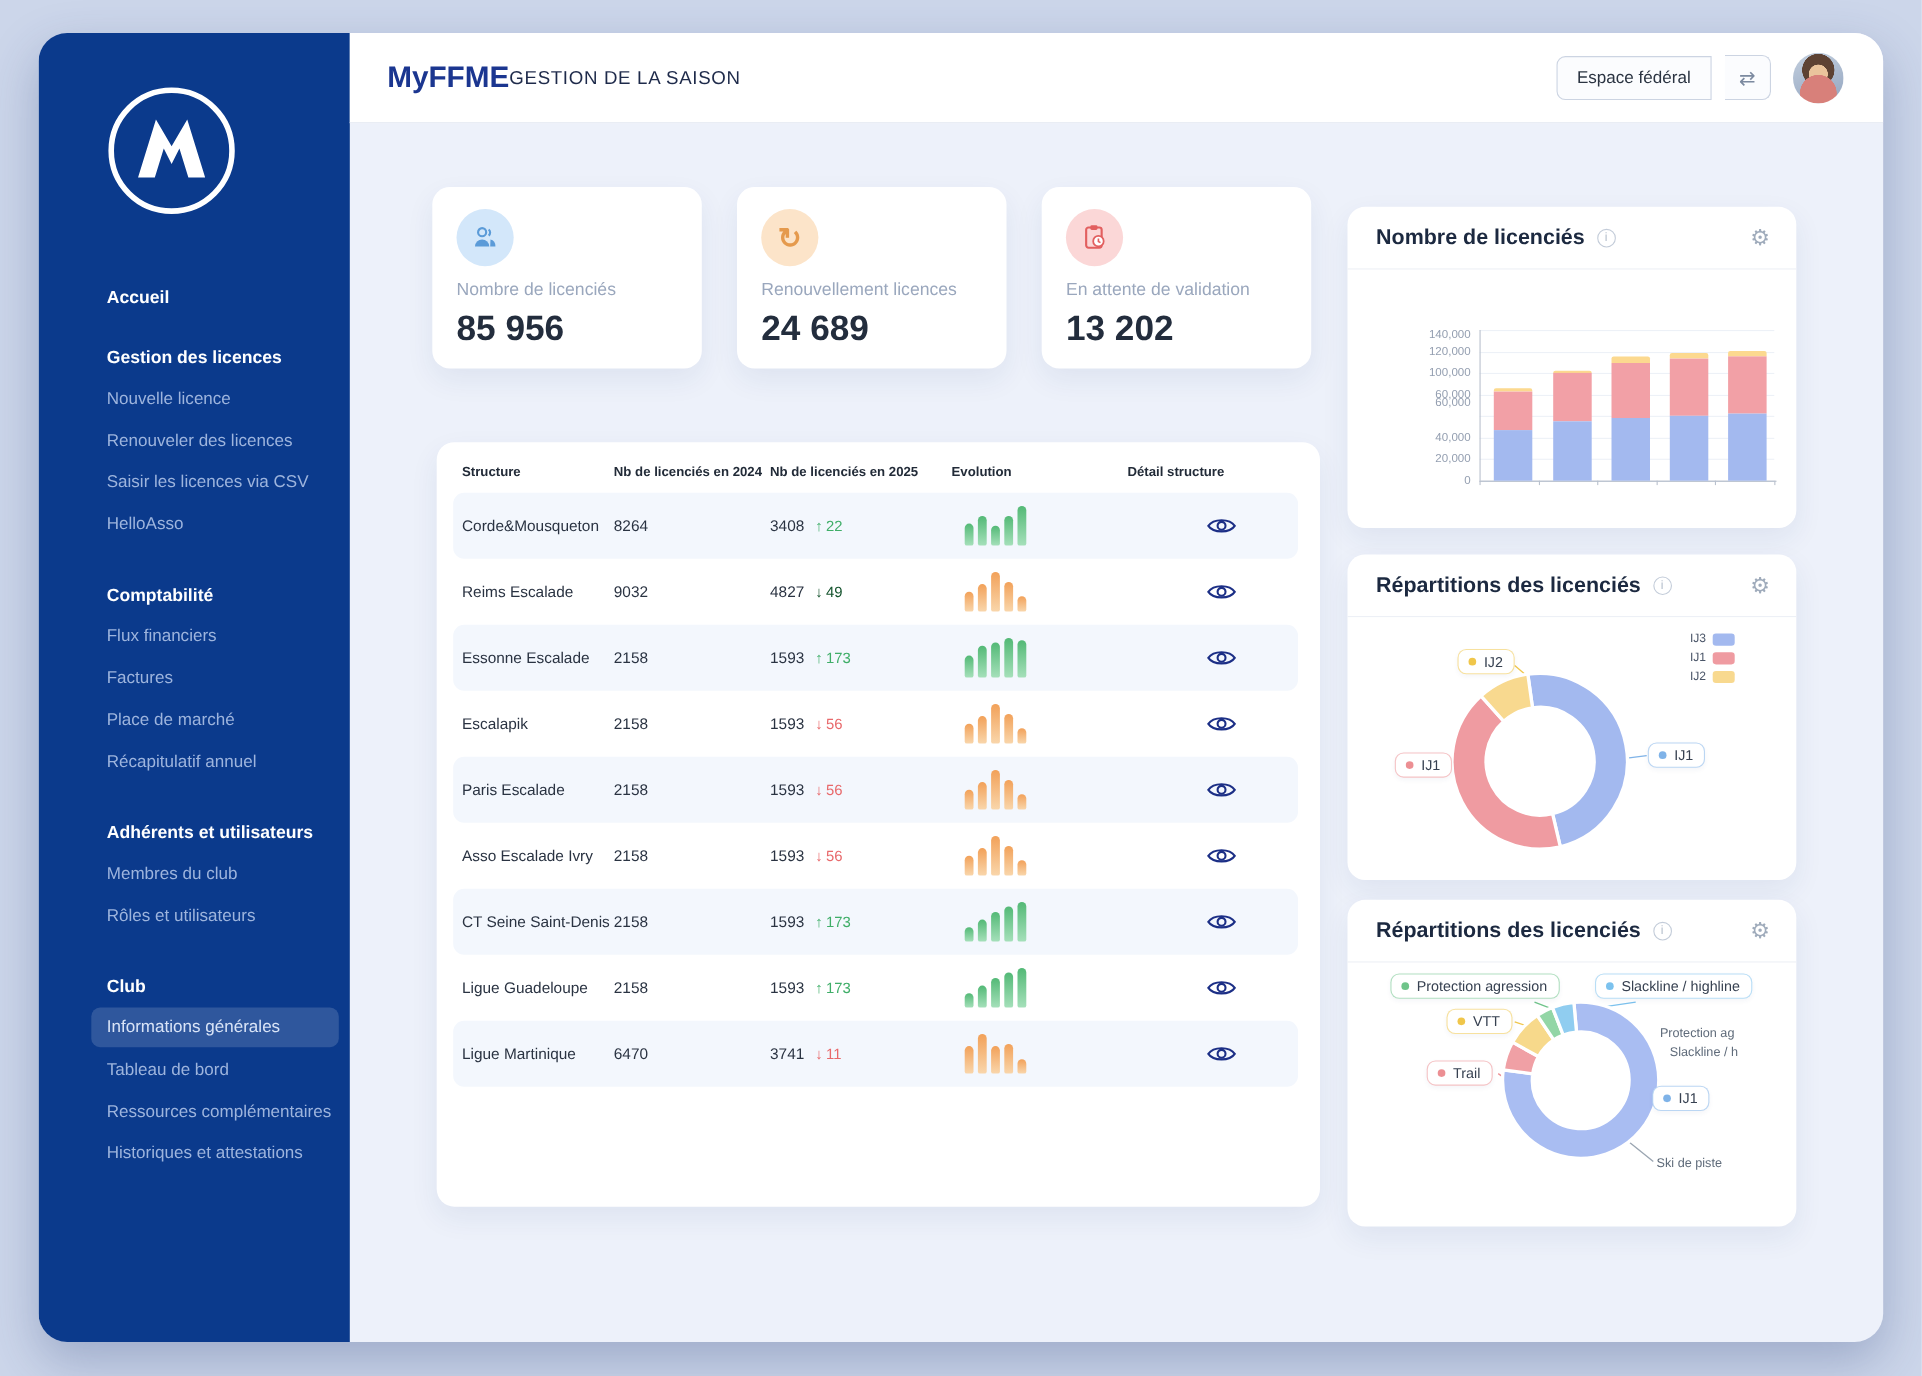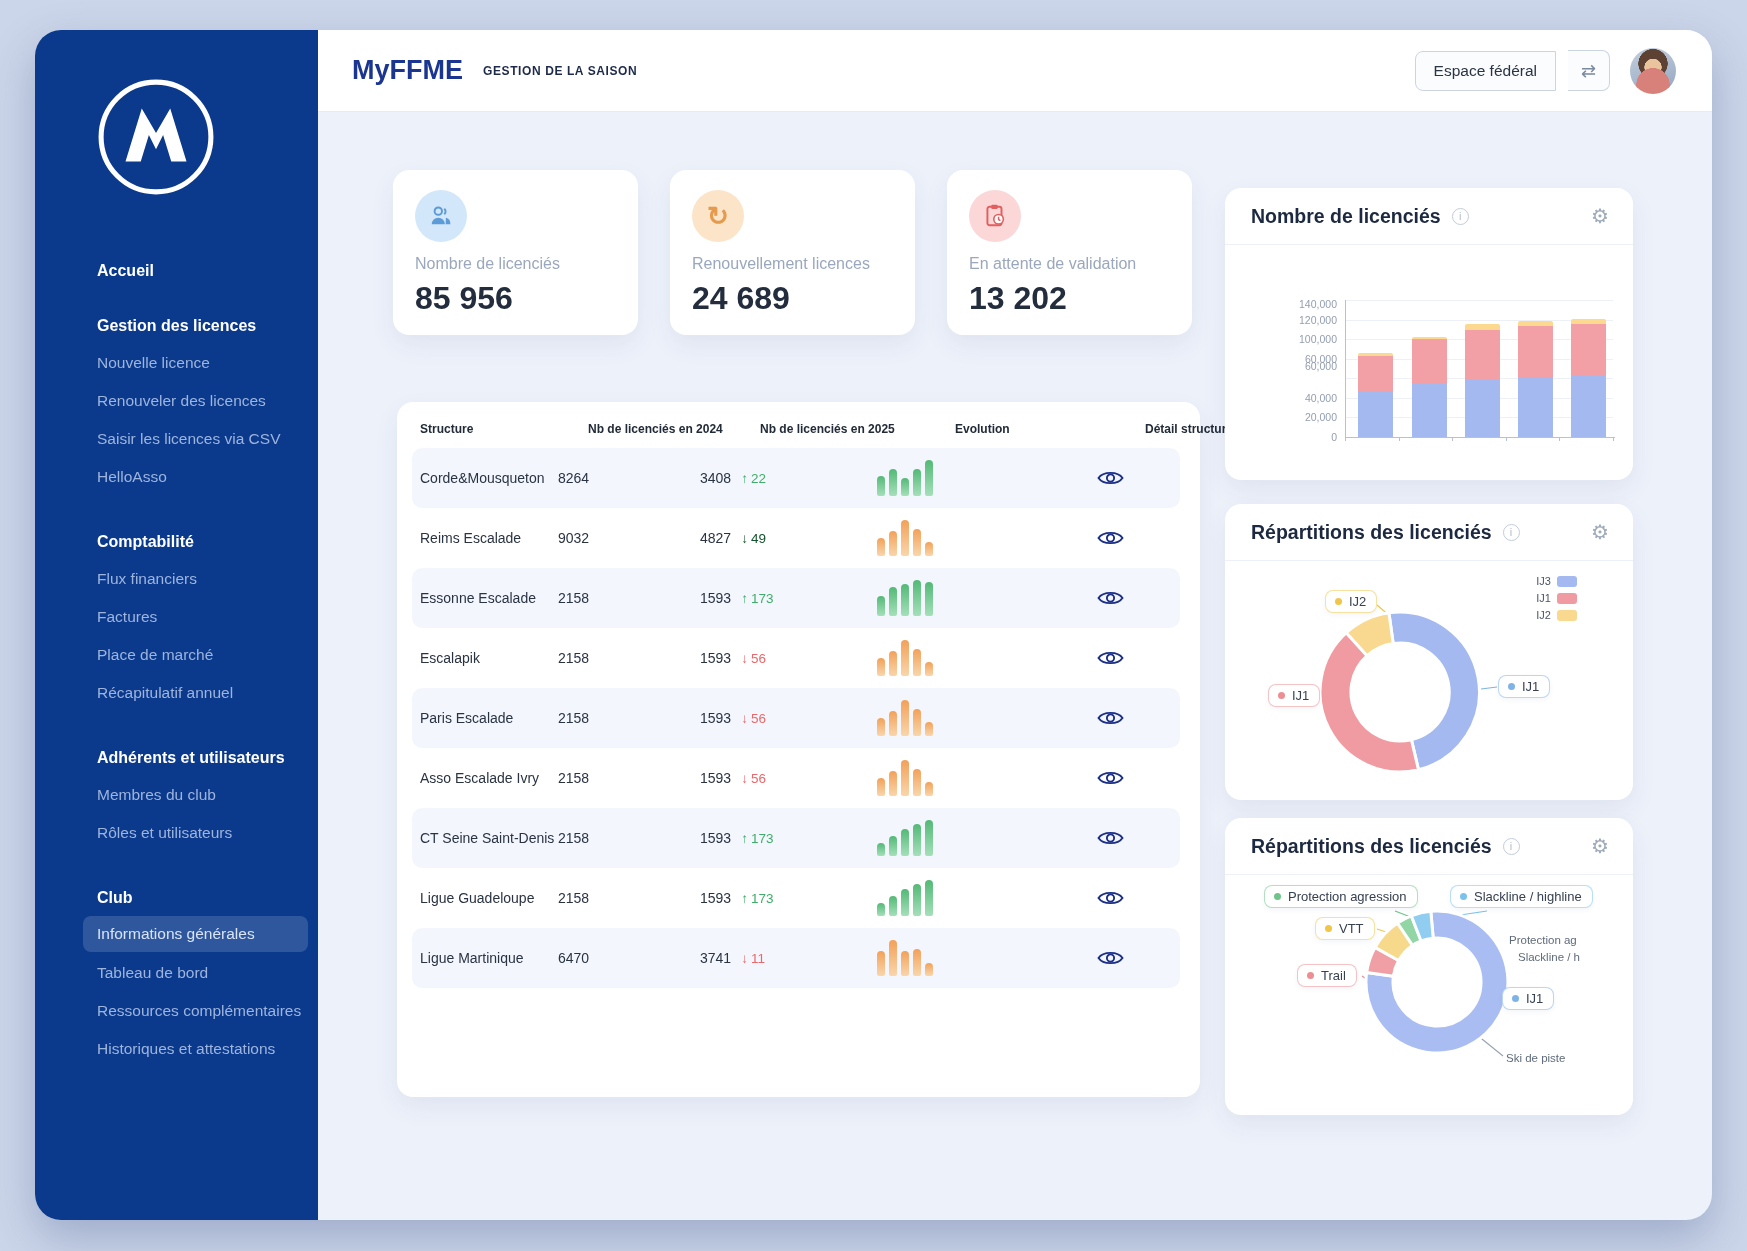--- a/index.html
+++ b/index.html
@@ -15,21 +15,21 @@
   .side-section { margin-bottom:37px;margin-left:20px; }
   .side-title { color:#ffffff; font-weight:bold; font-size:16px; margin-bottom:9px; }
   .side-item { color:#9db4dd; font-size:15.5px; padding:10px 0; white-space:nowrap; cursor:pointer; }
   .side-item.active { background:rgba(255,255,255,.15); color:#d9e4f7; border-radius:8px;
                       padding:9px 14px; margin:2px -14px; }
 
   
   .topbar { position:absolute; left:283px; top:0; width:1394px; height:82px; background:#ffffff;
             border-bottom:1px solid #e7ebf3; display:flex; align-items:center; }
   .brand { margin-left:34px; font-size:27px; font-weight:bold; color:#1b3690; cursor:pointer; }
-  .subtitle { margin-left:20px; font-size:12px; font-weight:bold; letter-spacing:.6px; color:#1e2a4a; }
+  .subtitle { font-size:17px; font-weight:normal; letter-spacing:.6px; color:#1e2a4a; }
   .top-right { margin-left:auto; margin-right:36px; display:flex; align-items:center; gap:12px; }
   .espace-btn { font-family:inherit; font-size:15.5px; color:#2b3442; background:#fbfcfe; border:1px solid #ccd4e2;
                 border-radius:8px 0 0 8px; padding:10px 18px; cursor:pointer; }
   .swap-btn { width:42px; height:41px; background:#fbfcfe; border:1px solid #ccd4e2; border-left:none;
               border-radius:0 8px 8px 0; cursor:pointer; color:#7c8aa0; font-size:18px; }
   .swap-btn::before { content:"⇄"; }
   .avatar { width:46px; height:46px; border-radius:50%; margin-left:8px; cursor:pointer;
             background:
               radial-gradient(circle at 50% 80%, #d8807a 0 38%, transparent 39%),
               radial-gradient(circle at 50% 42%, #eac49c 0 24%, transparent 25%),
@@ -50,21 +50,21 @@
   .stat-row { position:absolute; left:358px; top:140px; width:799px; height:165px; display:flex; gap:32px; }
   .stat-card { flex:1; background:#fff; border-radius:16px; box-shadow:0 10px 26px rgba(30,50,120,.07); padding:20px 22px; }
   .stat-icon { width:52px; height:52px; border-radius:50%; display:flex; align-items:center; justify-content:center; }
   .stat-label { margin-top:13px; font-size:16px; color:#9aa7bd; white-space:nowrap; }
   .stat-value { margin-top:7px; font-size:32px; font-weight:bold; color:#232d3d; }
   .renew-glyph { font-size:26px; font-weight:bold; }
 
   
   .table-card { left:362px; top:372px; width:803px; height:695px; }
   .table-header { display:grid; grid-template-columns:138px 142px 165px 160px 1fr; margin:12px 20px 0 15px;
-                  padding:8px 0 12px 8px; font-size:12px; font-weight:bold; color:#222b38; white-space:nowrap;gap:30px; }
+                  padding:8px 0 12px 8px; font-size:12px; font-weight:bold; color:#222b38; white-space:nowrap; }
   .t-rows { margin:0 20px 0 15px; }
   .t-row { display:grid; grid-template-columns:138px 142px 165px 160px 1fr; align-items:center; height:60px;
            padding-left:8px; border-radius:10px; font-size:14px; color:#2a3342; white-space:nowrap; }
   .t-row.striped { background:#f3f7fd; }
   .cell-2025 { display:flex; align-items:center; gap:10px; }
   .delta { font-size:13.5px; }
   .delta .arr { margin-right:3px; }
   .spark { display:flex; align-items:flex-end; gap:4px; height:36px; margin-left:12px; }
   .spark i { width:8px; border-radius:4px 4px 2px 2px; display:block; }
   .spark.green i { background:linear-gradient(#53b976,#a5e0ba); }

